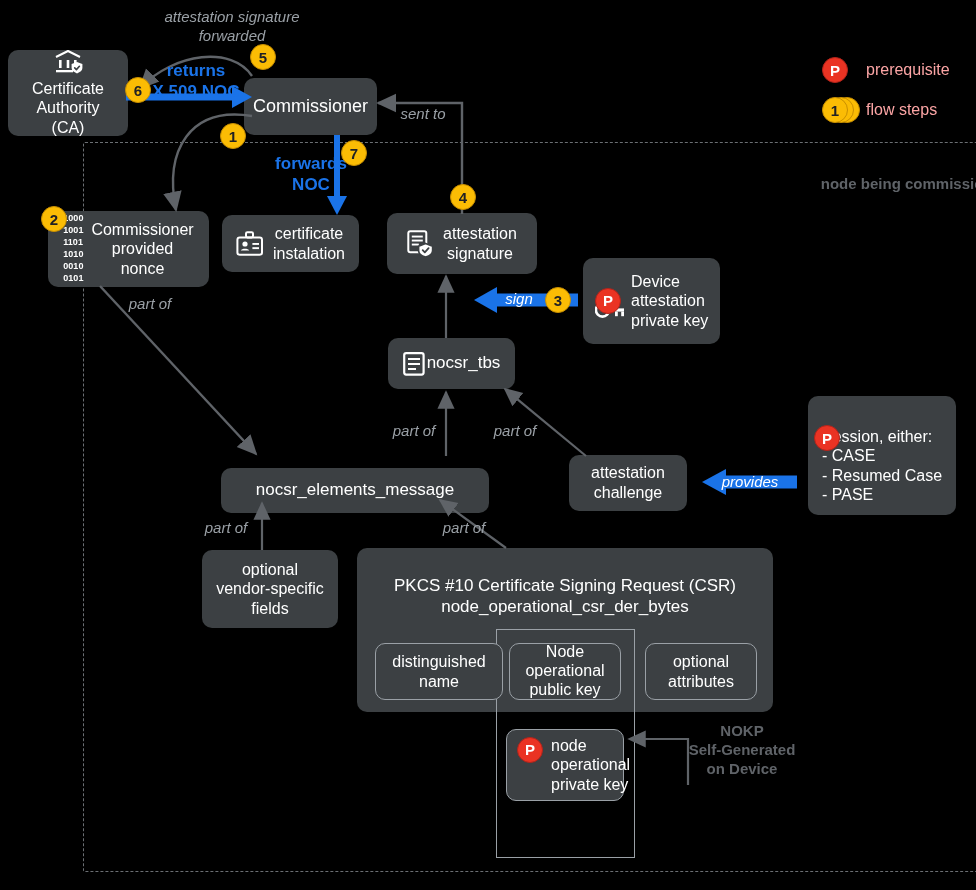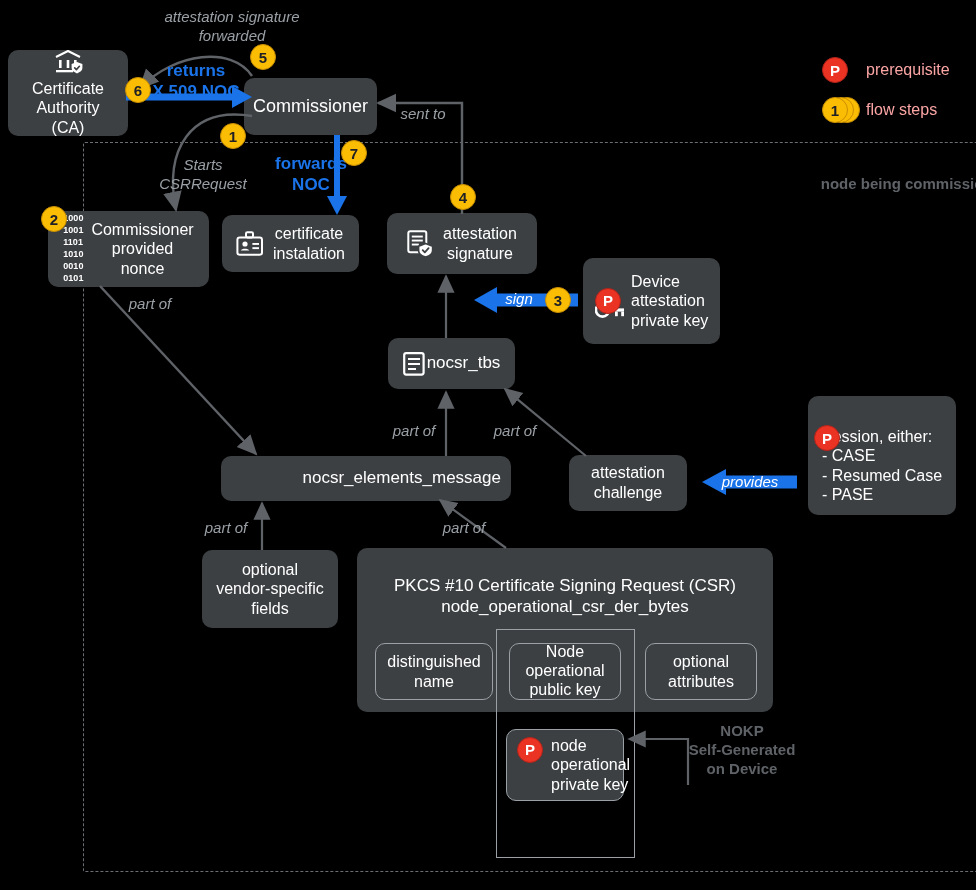--- a/index.html
+++ b/index.html
@@ -261,21 +261,21 @@
           <rect x="1.2" y="1.2" width="19.4" height="21.4" rx="2" stroke="#fff" stroke-width="2.2"></rect>
           <rect x="5" y="6" width="12" height="2" fill="#fff"></rect>
           <rect x="5" y="11" width="12" height="2" fill="#fff"></rect>
           <rect x="5" y="16" width="8" height="2" fill="#fff"></rect>
         </svg>
       </span>
       <span class="lbl" style="font-size:17px;">nocsr_tbs</span>
     </div>
   </div>
 
-  <div class="node" style="left:221px; top:456px; width:290px; height:45px;justify-content:flex-end;">
+  <div class="node" style="left:221px; top:468px; width:268px; height:45px;">
     <span class="lbl" style="font-size:17px;">nocsr_elements_message</span>
   </div>
 
   <div class="node" style="left:569px; top:455px; width:118px; height:56px;">
     <span class="lbl" style="white-space:pre-line; font-size:16px;">attestation
 challenge</span>
   </div>
 
   <div class="node" style="left:808px; top:396px; width:148px; height:119px; justify-content:flex-start; align-items:flex-end; padding:8px 10px 10px 14px;">
     <span class="lbl" style="white-space:pre-line; text-align:left; font-size:16px; width:100%;">Session, either:
@@ -291,21 +291,21 @@
 fields</span>
   </div>
 
   <div class="node" style="left:357px; top:548px; width:416px; height:164px; flex-direction:column; justify-content:flex-start; padding-top:28px;">
     <span class="lbl" style="font-size:17px;">PKCS #10 Certificate Signing Request (CSR)</span>
     <span class="lbl" style="font-size:17px;">node_operational_csr_der_bytes</span>
   </div>
 
   <div class="frame" style="left:496px; top:629px; width:139px; height:229px;"></div>
 
-  <div class="node light-border" style="left:375px; top:643px; width:118px; height:57px;">
+  <div class="node light-border" style="left:375px; top:643px; width:128px; height:57px;">
     <span class="lbl" style="white-space:pre-line; font-size:16px;">distinguished
 name</span>
   </div>
 
   <div class="node light-border" style="left:509px; top:643px; width:112px; height:57px;">
     <span class="lbl" style="white-space:pre-line; font-size:16px; line-height:1.18;">Node
 operational
 public key</span>
   </div>
 
@@ -325,22 +325,20 @@
 
 
   <div class="lab" style="left:112px; top:8px; width:240px;">attestation signature
 forwarded</div>
   <div class="badge" style="left:250px; top:44px;">5</div>
 
   <div class="lab blue" style="left:146px; top:60px; width:100px;">returns
 X.509 NOC</div>
   <div class="badge" style="left:125px; top:77px;">6</div>
 
-  <div class="lab" style="left:148px; top:156px; width:110px;">Starts
-CSRRequest</div>
   <div class="badge" style="left:220px; top:123px;">1</div>
 
   <div class="lab blue" style="left:260px; top:153px; width:80px;margin-left:11px;">forwards
 NOC</div>
   <div class="badge" style="left:341px; top:140px;">7</div>
 
   <div class="lab" style="left:393px; top:105px; width:60px;">sent to</div>
 
   <div class="lab" style="left:494px; top:290px; width:50px; color:#ffffff;">sign</div>
   <div class="badge" style="left:545px; top:287px;">3</div>

